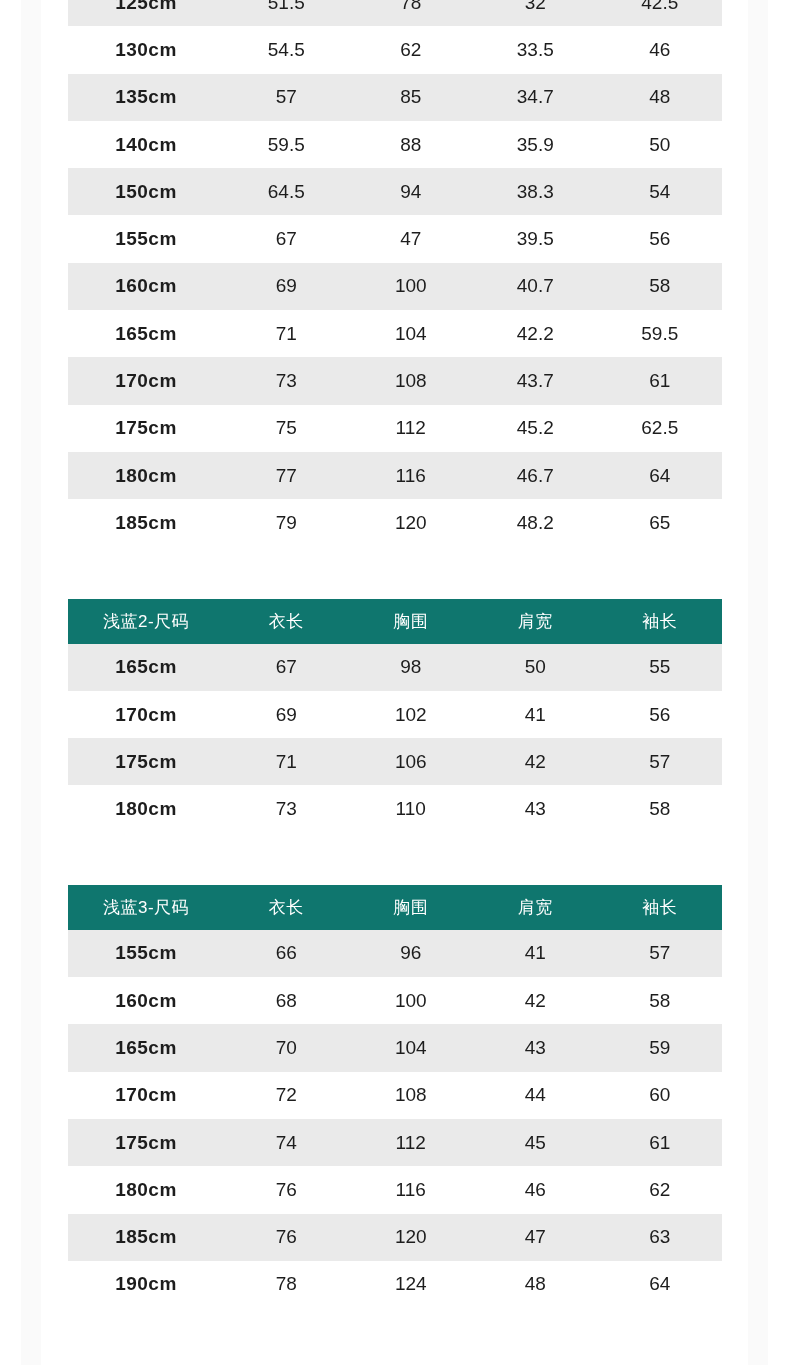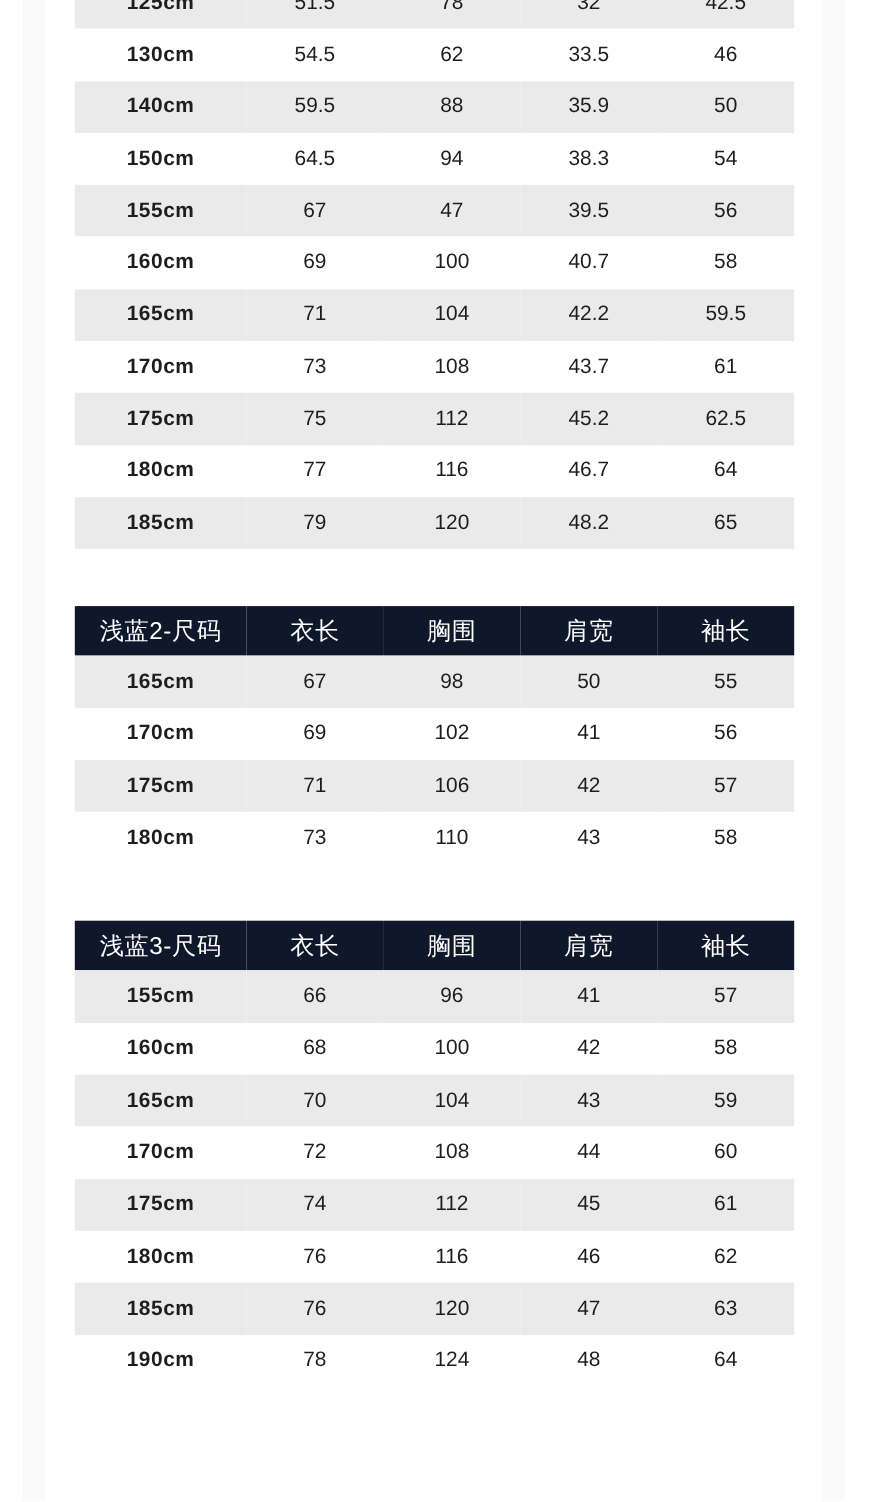--- a/index.html
+++ b/index.html
@@ -50,23 +50,23 @@
     margin: 0 auto 52px auto;
     border-collapse: collapse;
     table-layout: fixed;
   }
   .size-table:last-child { margin-bottom: 0; }
 
   .size-table col.c-size { width: 156px; }
   .size-table col.c-val  { width: 124.5px; }
 
   .size-table thead th {
-    background: #0f172a;
+    background: #0f766e;
     color: #ffffff;
-    font-size: 22px;
+    font-size: 17px;
     font-weight: 400;
     height: 45px;
     line-height: 45px;
     padding: 0;
     text-align: center;
     letter-spacing: .5px;
   }
 
   .size-table tbody td {
     height: 47.3px;
@@ -110,20 +110,27 @@
             <td>42.5</td>
           </tr>
           <tr>
             <td class="size-cell">130cm</td>
             <td>54.5</td>
             <td>62</td>
             <td>33.5</td>
             <td>46</td>
           </tr>
           <tr>
+            <td class="size-cell">135cm</td>
+            <td>57</td>
+            <td>85</td>
+            <td>34.7</td>
+            <td>48</td>
+          </tr>
+          <tr>
             <td class="size-cell">140cm</td>
             <td>59.5</td>
             <td>88</td>
             <td>35.9</td>
             <td>50</td>
           </tr>
           <tr>
             <td class="size-cell">150cm</td>
             <td>64.5</td>
             <td>94</td>

